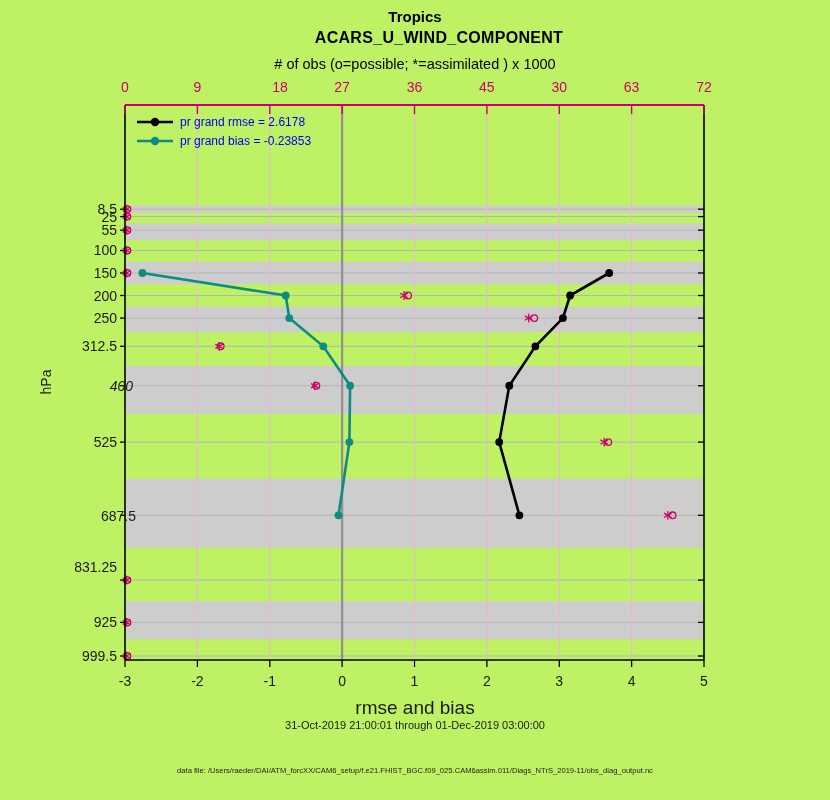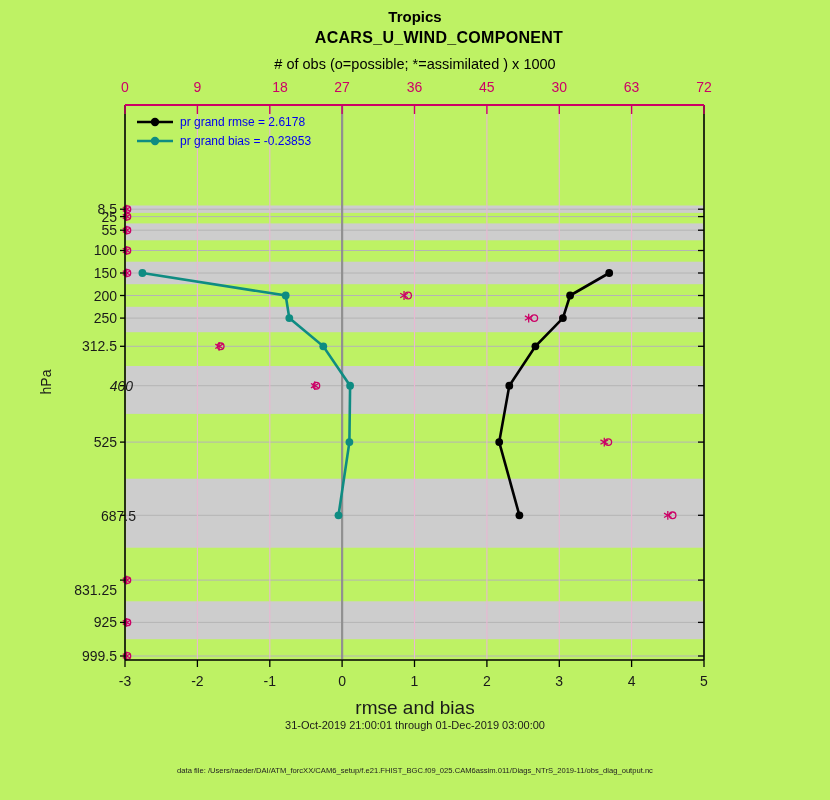--- a/index.html
+++ b/index.html
@@ -240,21 +240,21 @@
       <div class="tick-label tick-left" style="left: 0px; top: 208.642px; width: 117px;">25</div>
       <div class="tick-label tick-left" style="left: 0px; top: 222.167px; width: 117px;">55</div>
       <div class="tick-label tick-left" style="left: 0px; top: 242.456px; width: 117px;">100</div>
       <div class="tick-label tick-left" style="left: 0px; top: 264.999px; width: 117px;">150</div>
       <div class="tick-label tick-left" style="left: 0px; top: 287.542px; width: 117px;">200</div>
       <div class="tick-label tick-left" style="left: 0px; top: 310.085px; width: 117px;">250</div>
       <div class="tick-label tick-left" style="left: 0px; top: 338.264px; width: 117px;">312.5</div>
       <div class="tick-label tick-left" style="left: 16px; top: 377.714px; width: 117px; font-style: italic;">400</div>
       <div class="tick-label tick-left" style="left: 0px; top: 434.072px; width: 117px;">525</div>
       <div class="tick-label tick-left" style="left: 0px; top: 508px; width: 117px; margin-left: 19px;">687.5</div>
-      <div class="tick-label tick-left" style="left: 0px; top: 582px; width: 117px;">831.25</div>
+      <div class="tick-label tick-left" style="left: 0px; top: 559px; width: 117px;">831.25</div>
       <div class="tick-label tick-left" style="left: 0px; top: 614.415px; width: 117px;">925</div>
       <div class="tick-label tick-left" style="left: 0px; top: 648.005px; width: 117px;">999.5</div>
     </div>
 
   <div id="y-axis-label">hPa</div>
 
   <div id="legend">
     <div class="legend-row">
       <svg class="legend-swatch" width="38" height="14">
           <line x1="1" y1="7" x2="37" y2="7" stroke-width="2.6" stroke="#000000"></line>

